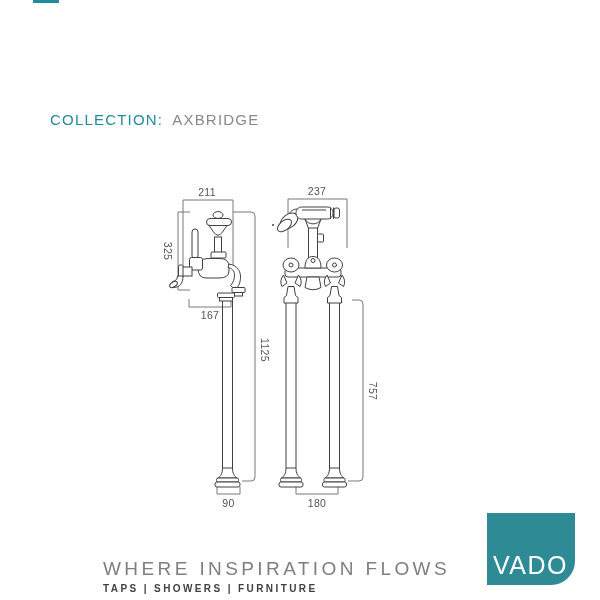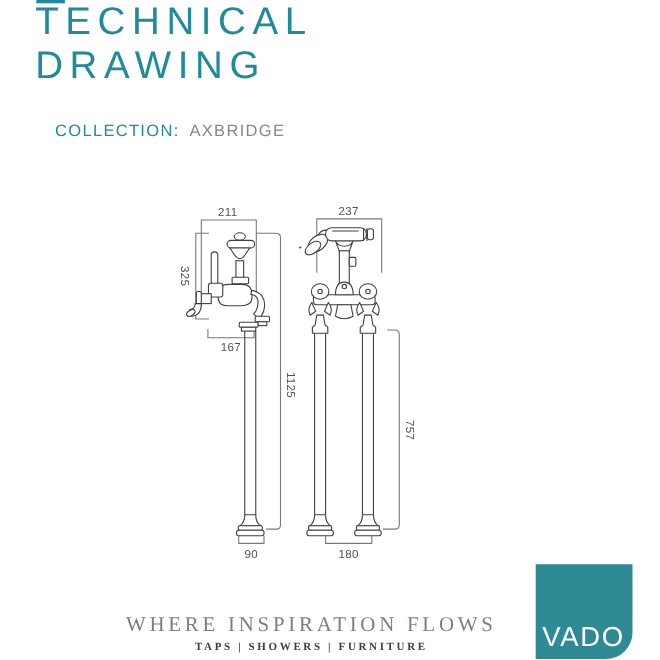--- a/index.html
+++ b/index.html
@@ -19,44 +19,40 @@
   .meta .value{color:#87888b;margin-left:9px;}
   .drawing-svg{position:absolute;left:150px;top:180px;width:240px;height:335px;}
   .drawing-svg .fix{stroke:#3f4043;stroke-width:1;fill:#ffffff;}
   .drawing-svg .fixline{stroke:#3f4043;stroke-width:1;fill:none;}
   .drawing-svg .dim{stroke:#77787b;stroke-width:1;fill:none;}
   .drawing-svg text{
     font-family:"Liberation Sans","DejaVu Sans",sans-serif;
     font-size:10.5px;fill:#515254;letter-spacing:0.3px;
   }
   .footer-text{
-    position:absolute;right:137px;top:558px;width:360px;text-align:center;font-family:Liberation Serif, serif;
+    position:absolute;right:137px;top:558px;width:360px;text-align:left;
   }
   .tagline{color:#7d7e81;font-size:19px;letter-spacing:3.4px;line-height:22px;}
   .categories{color:#3f4043;font-size:10px;font-weight:bold;letter-spacing:2.4px;margin-top:3px;}
   .logo{
-    position:absolute;left:487px;top:513px;width:88px;height:86px;
+    position:absolute;left:487px;top:513px;width:88px;height:72px;
     background:#2e8b95;border-bottom-right-radius:24px;
   }
   .logo span{
     position:absolute;left:6px;bottom:5px;color:#ffffff;
     font-size:25px;letter-spacing:1.5px;font-weight:400;
   }
 </style>
 </head>
 <body>
 
 <div class="page">
 
   <div class="crop-mark"></div>
 
-  <div class="title">
-    <div>TECHNICAL</div>
-    <div>DRAWING</div>
-  </div>
 
   <div class="meta">
     <div><span class="label">COLLECTION:</span><span class="value">AXBRIDGE</span></div>
   </div>
 
   <svg class="drawing-svg" viewBox="0 0 240 335">
 
     <g>
 
       <path class="dim" d="M33,90 V20 H83 V88"></path>

